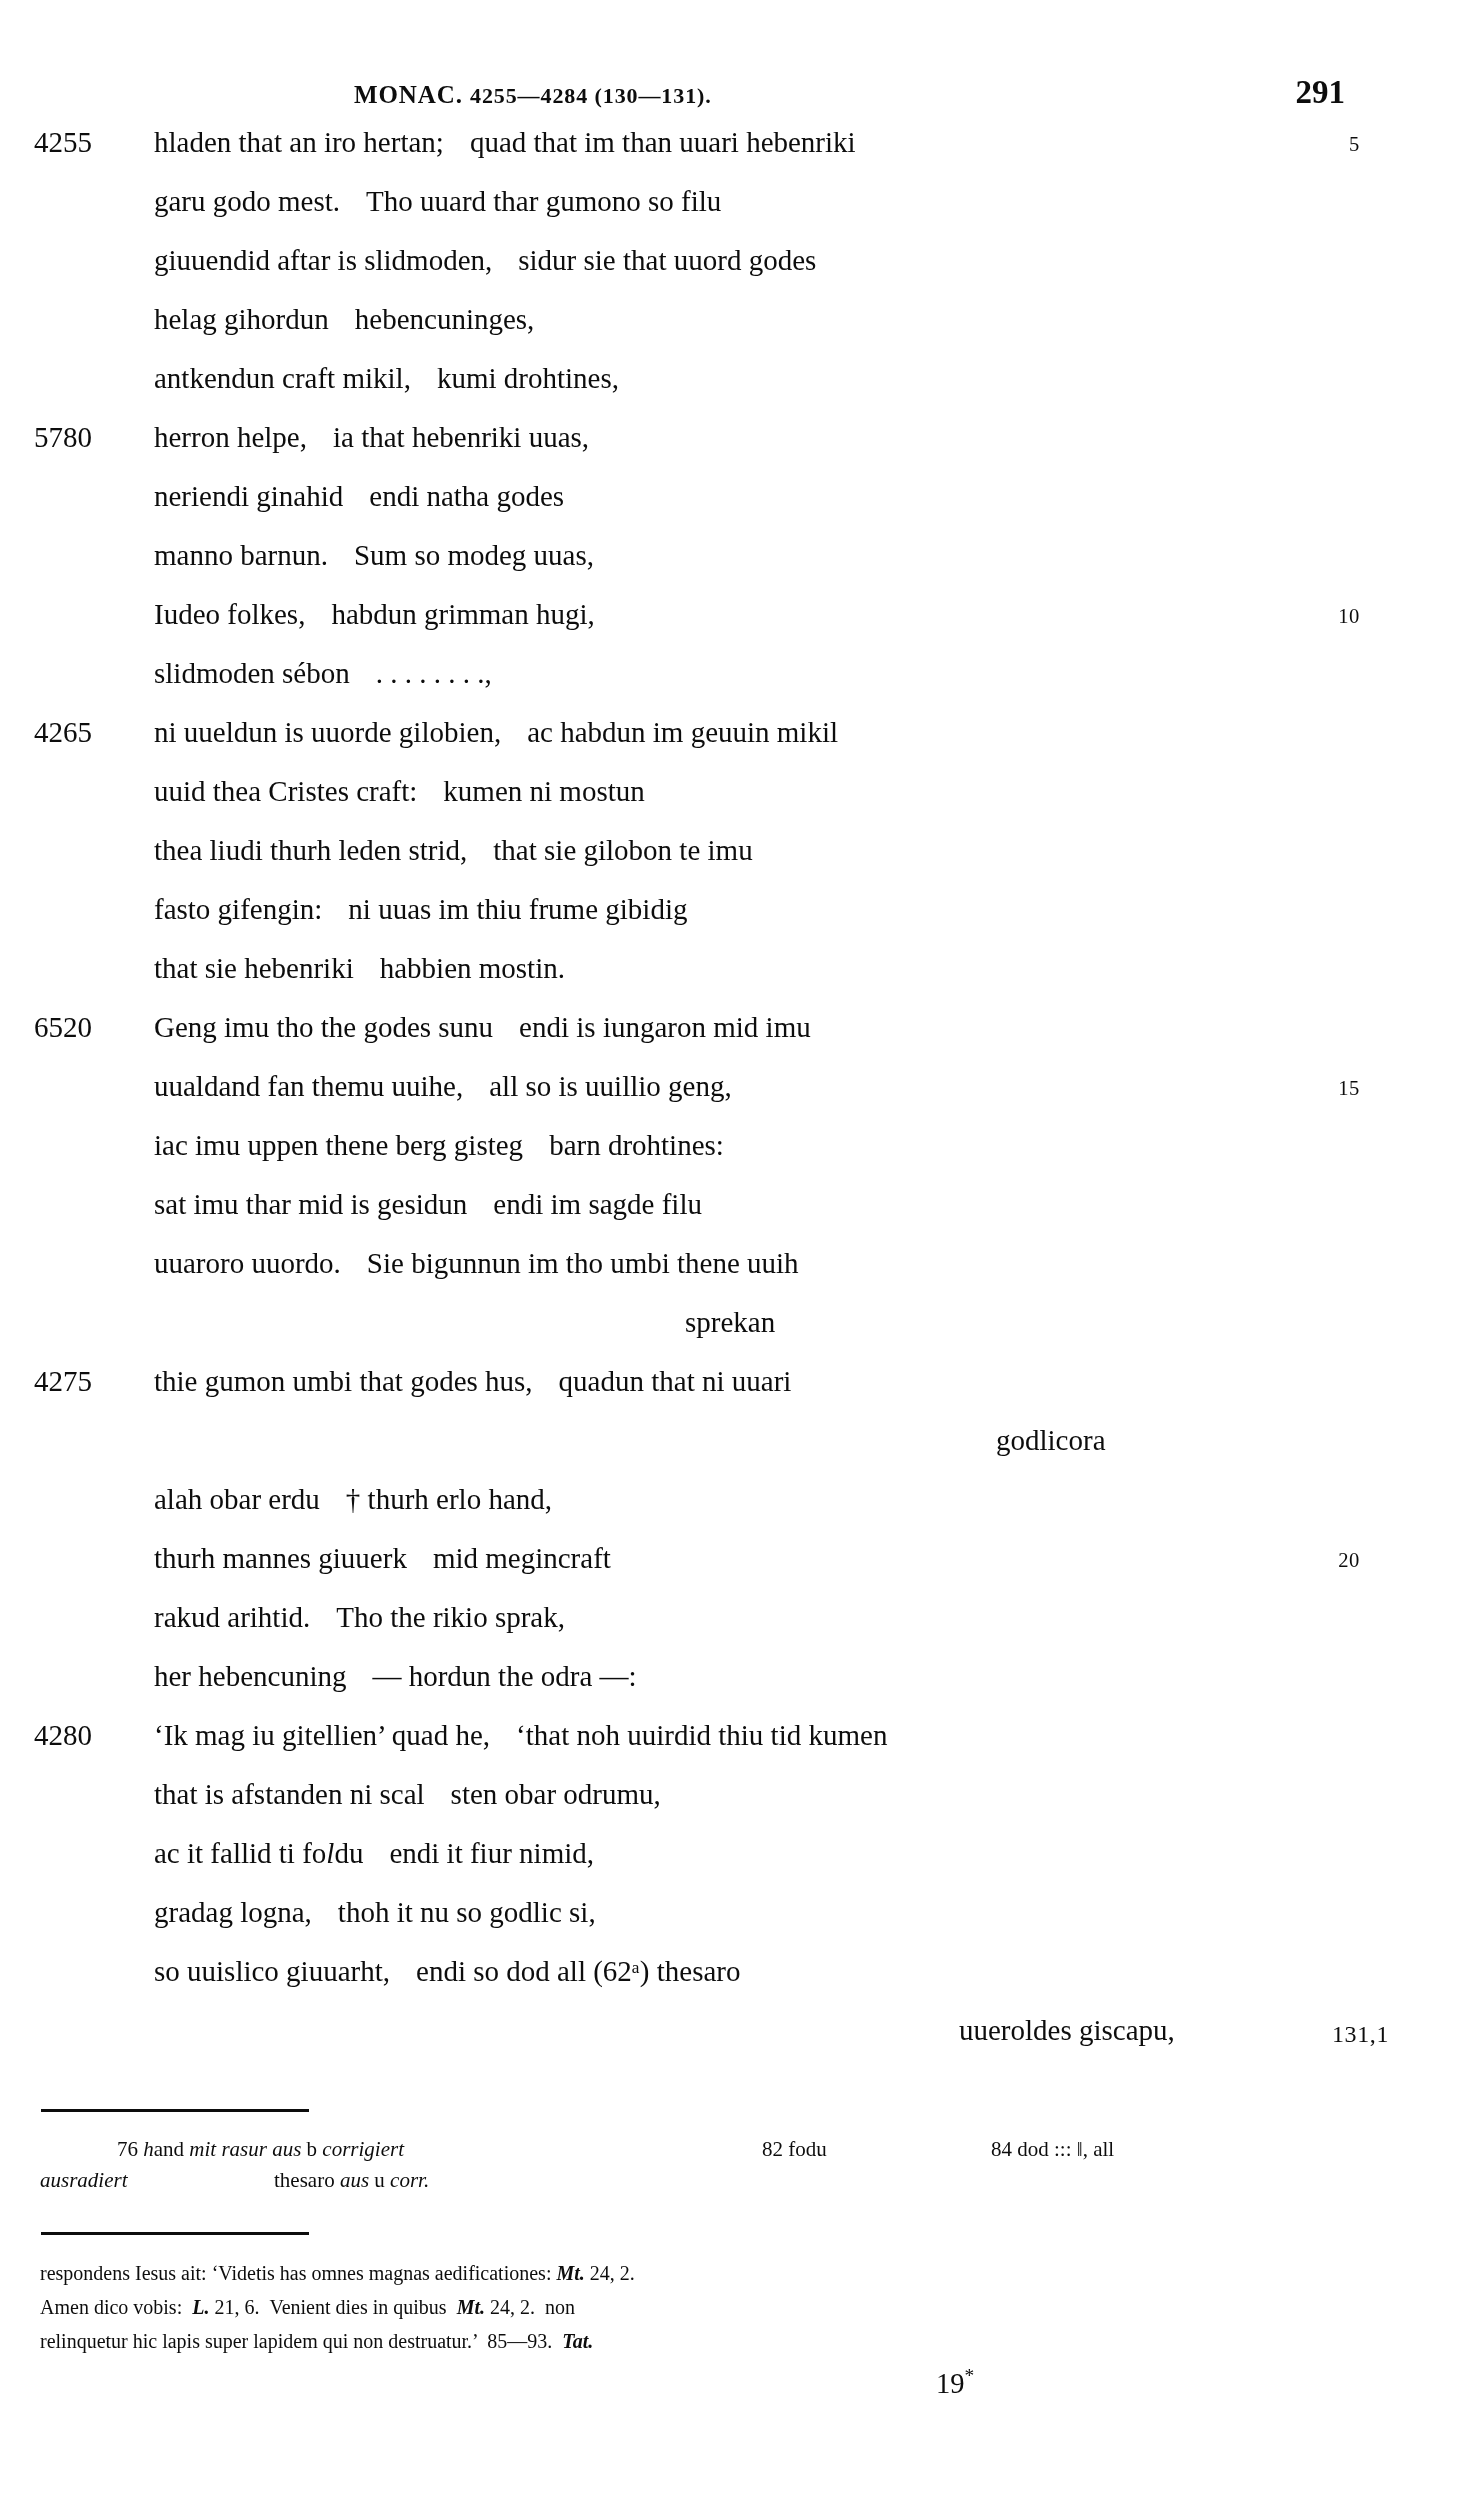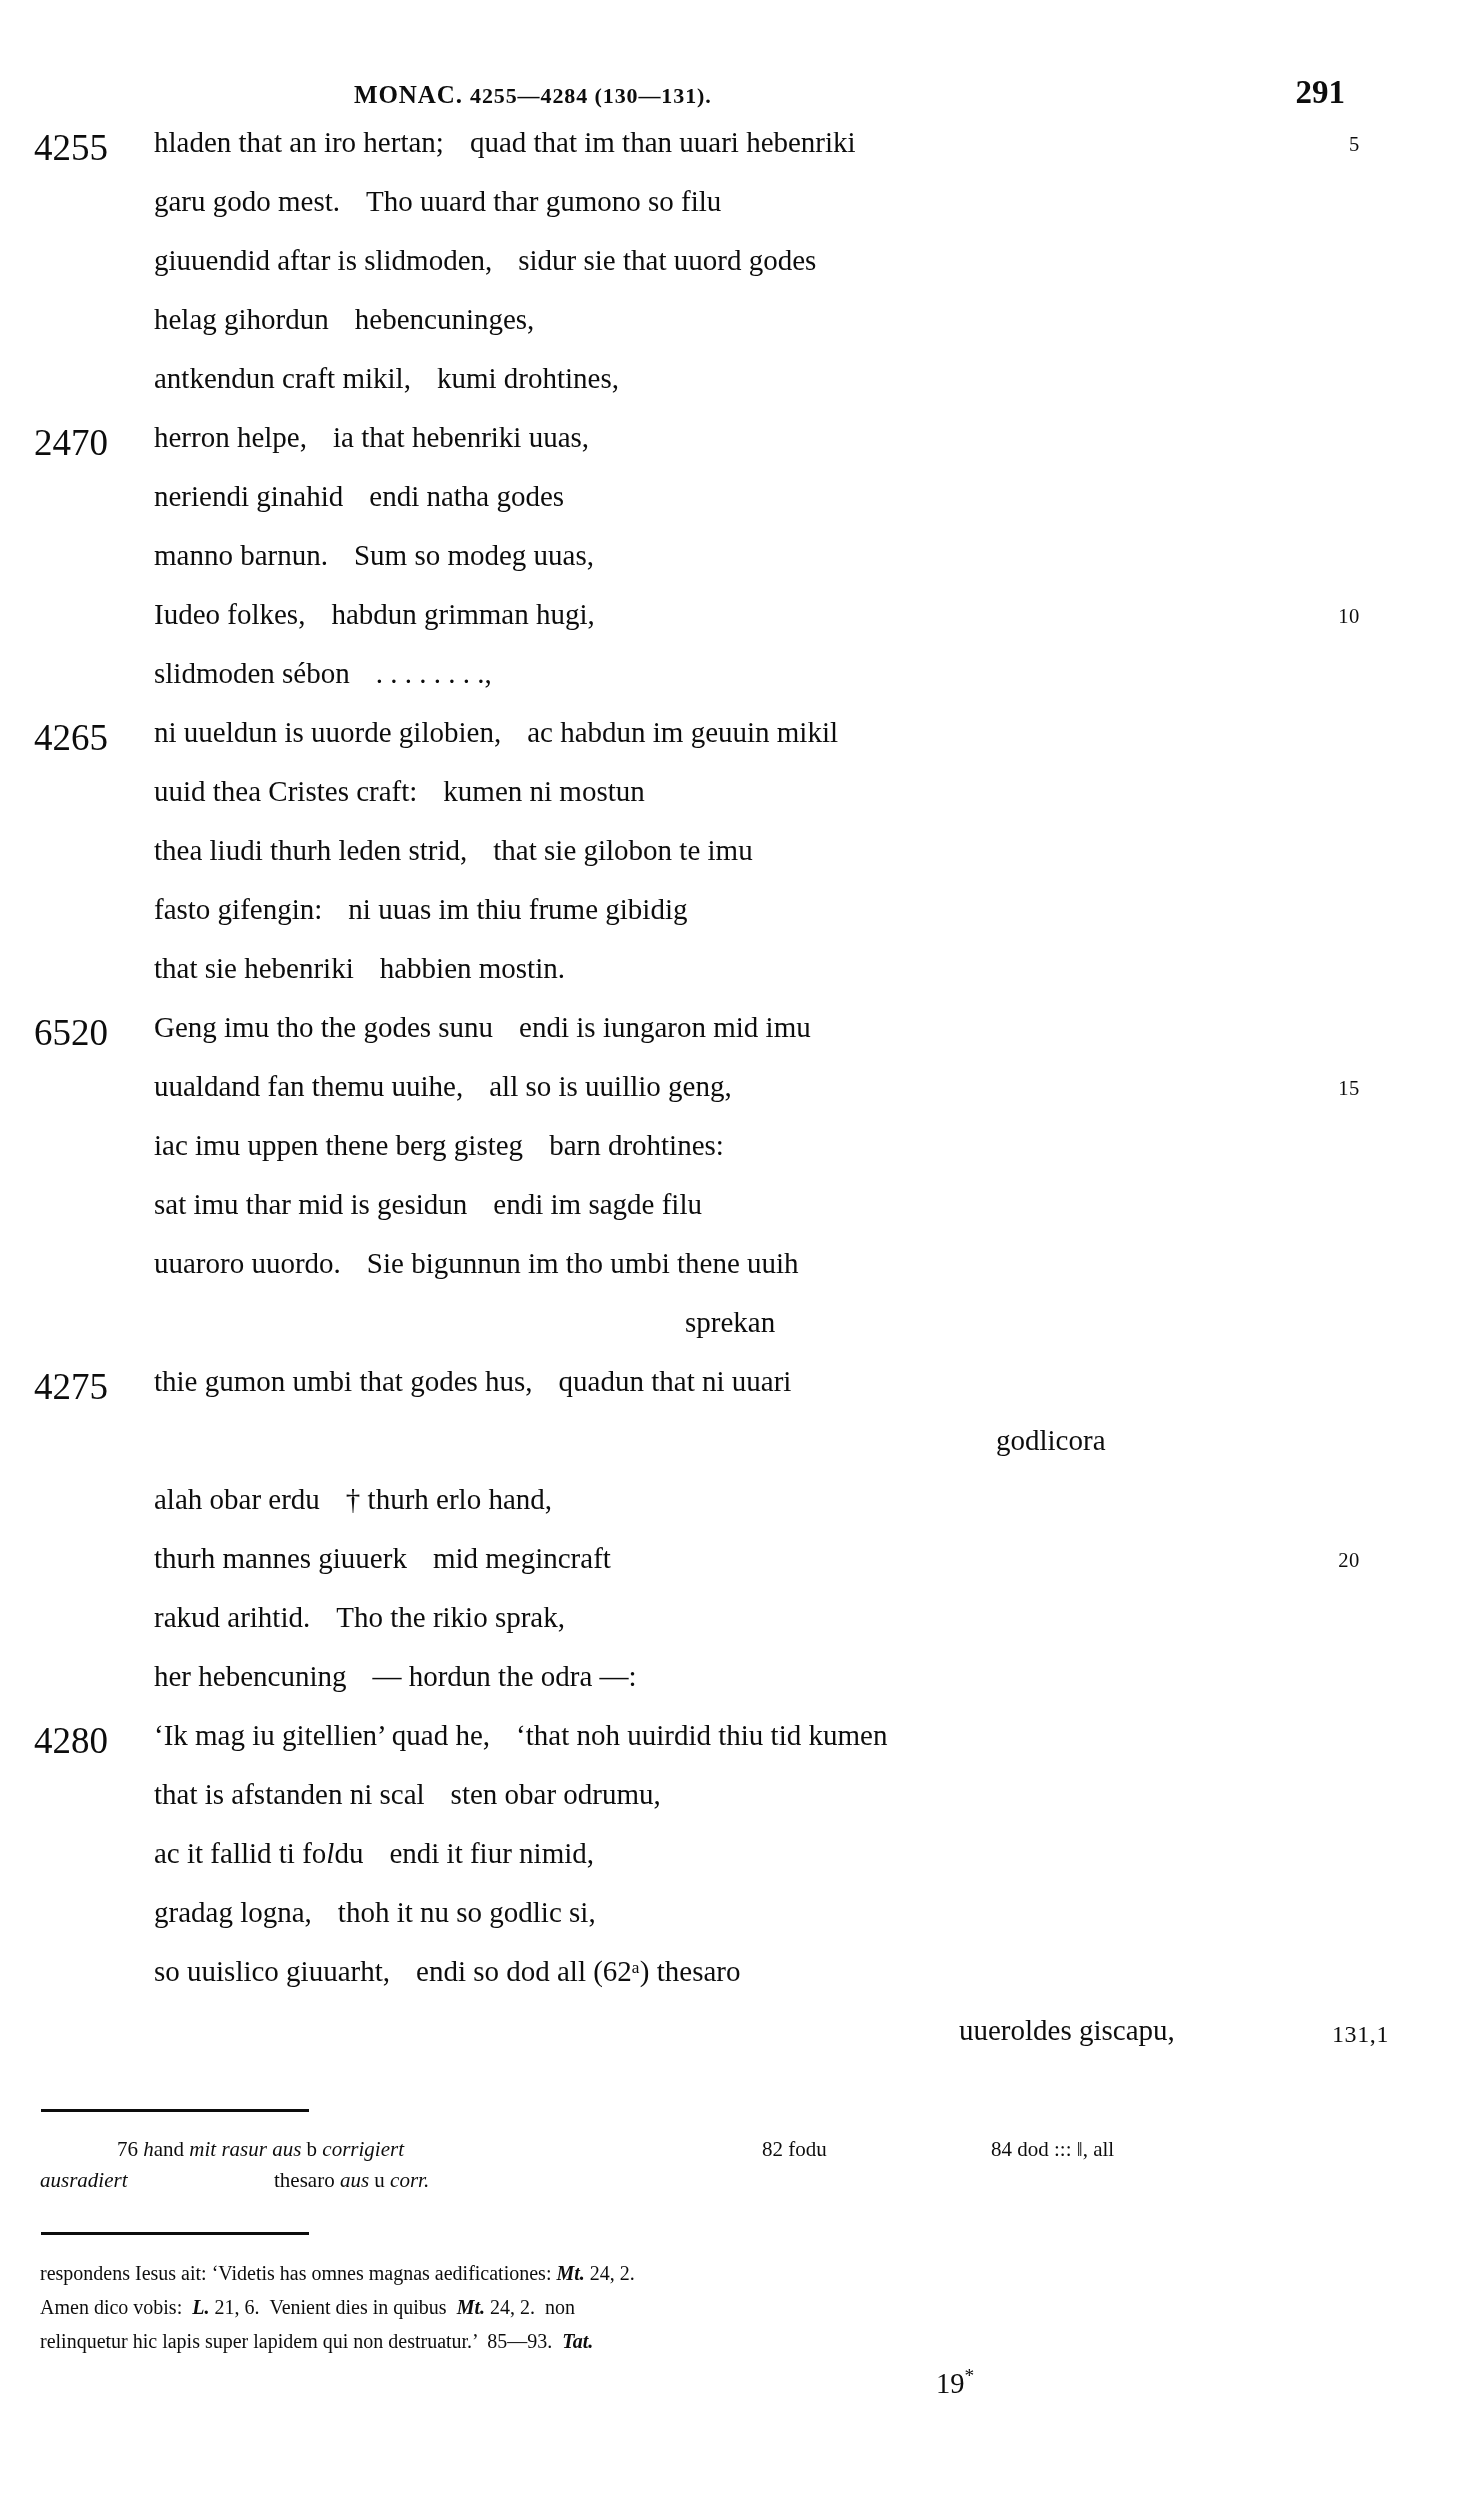--- a/index.html
+++ b/index.html
@@ -60,21 +60,21 @@
     height: 59px;
     font-size: 29px;
     white-space: nowrap;
   }
   .vnum {
     position: absolute;
     left: 34px;
     top: 0;
     width: 108px;
     text-align: left;
-    font-size: 37px;
+    font-size: 29px;
   }
   .vtext {
     position: absolute;
     left: 154px;
     top: 0;
   }
   .vtext.indent-center {
     left: 685px;
   }
   .vtext.indent-center2 {
@@ -164,21 +164,21 @@
       <div class="vline">
         <span class="vtext"><span>giuuendid aftar is slidmoden,</span><span class="caes"></span><span>sidur sie that uuord godes</span></span>
       </div>
       <div class="vline">
         <span class="vtext"><span>helag gihordun</span><span class="caes"></span><span>hebencuninges,</span></span>
       </div>
       <div class="vline">
         <span class="vtext"><span>antkendun craft mikil,</span><span class="caes"></span><span>kumi drohtines,</span></span>
       </div>
       <div class="vline">
-        <span class="vnum">2470</span>
+        <span class="vnum">5780</span>
         <span class="vtext"><span>herron helpe,</span><span class="caes"></span><span>ia that hebenriki uuas,</span></span>
       </div>
       <div class="vline">
         <span class="vtext"><span>neriendi ginahid</span><span class="caes"></span><span>endi natha godes</span></span>
       </div>
       <div class="vline">
         <span class="vtext"><span>manno barnun.</span><span class="caes"></span><span>Sum so modeg uuas,</span></span>
       </div>
       <div class="vline">
         <span class="vtext"><span>Iudeo folkes,</span><span class="caes"></span><span>habdun grimman hugi,</span></span>

